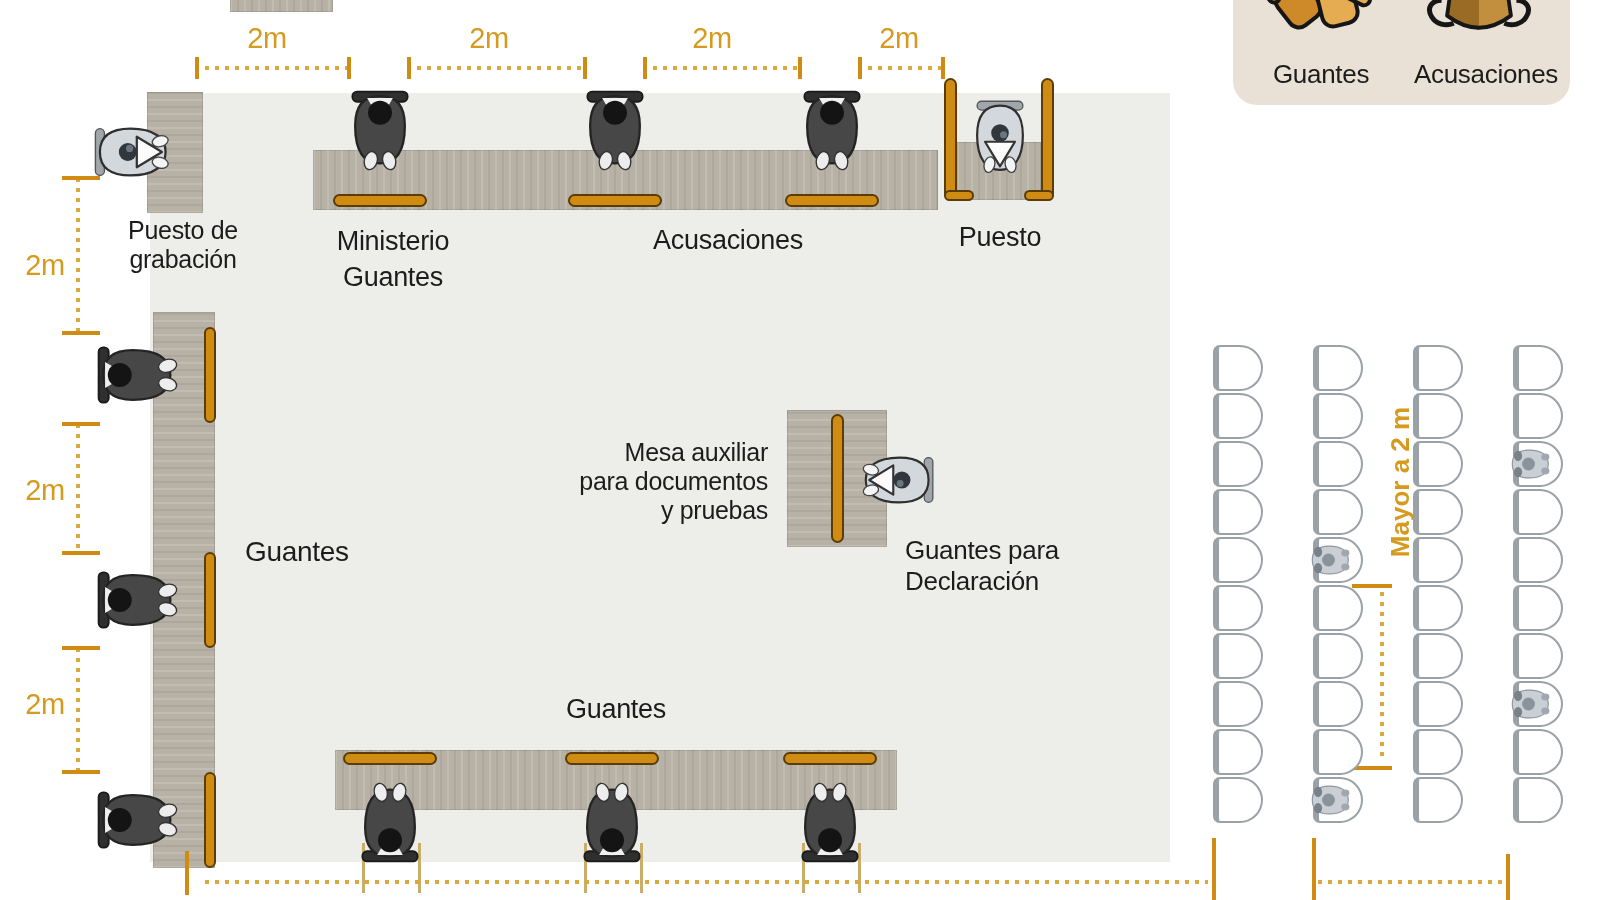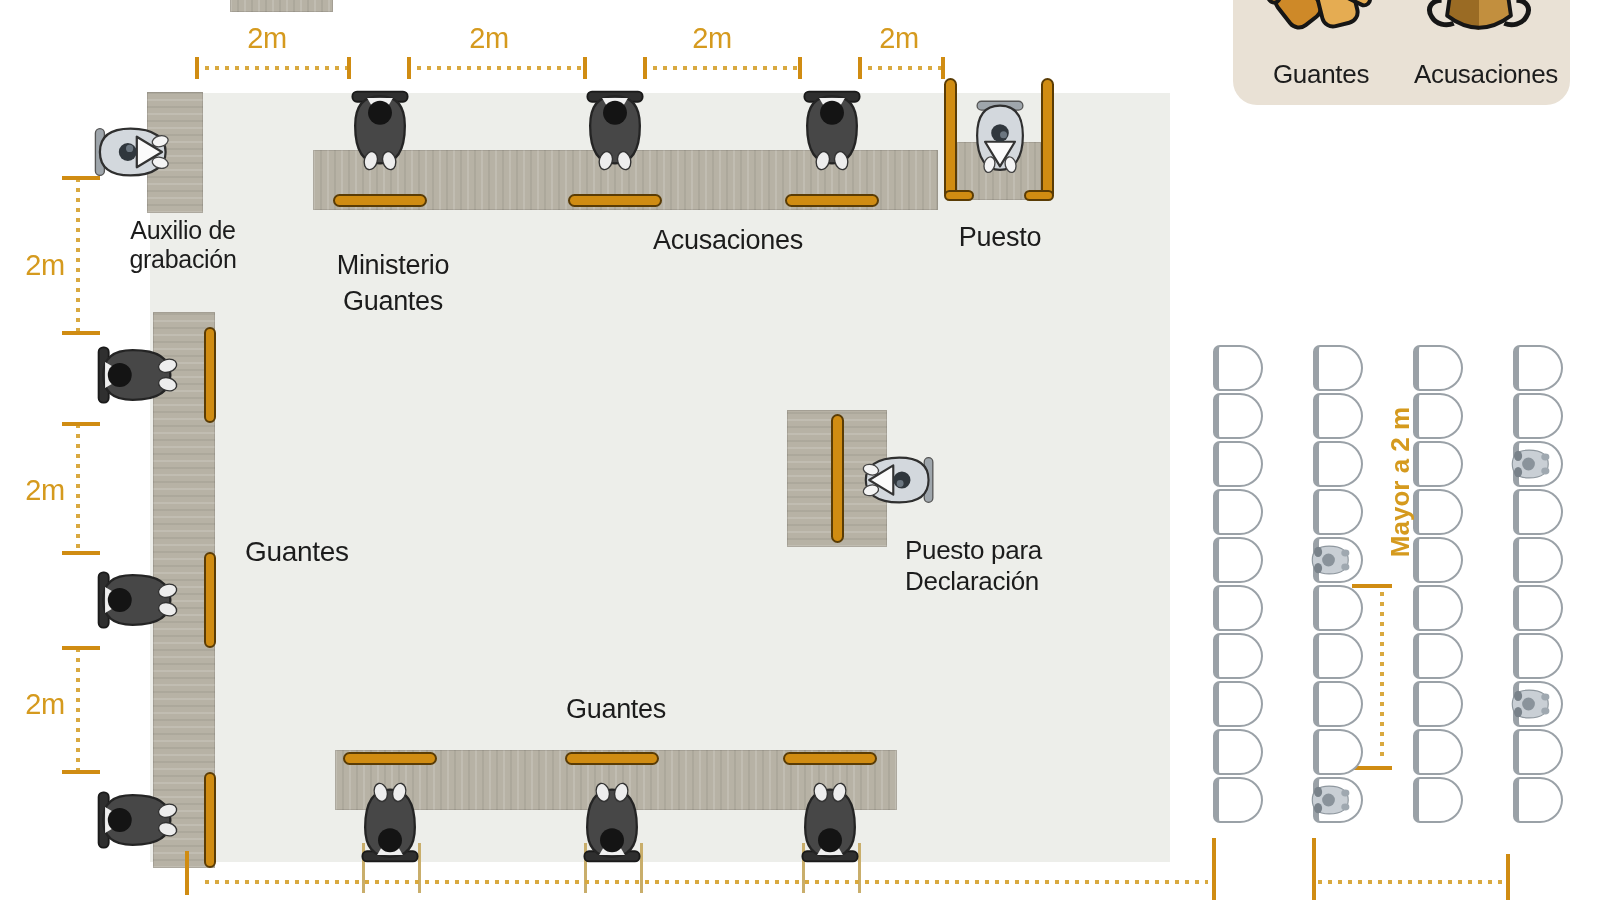--- a/index.html
+++ b/index.html
@@ -46,30 +46,35 @@
   <div class="abs wood" style="left:957px;top:142px;width:84px;height:58px;z-index:2;"></div>
 
   <div class="mic" style="left:944px;top:78px;width:13px;height:122px;"></div>
   <div class="mic" style="left:1041px;top:78px;width:13px;height:122px;"></div>
   <div class="mic" style="left:944px;top:190px;width:30px;height:11px;"></div>
   <div class="mic" style="left:1024px;top:190px;width:30px;height:11px;"></div>
 
   <div class="mic" style="left:831px;top:414px;width:13px;height:129px;"></div>
 
   <div class="lbl reg ctr" style="left:183px;top:216px;font-size:25px;">
-    <span>Auxilio de</span><br><span>grabación</span>
-  </div>
-  <div class="lbl ctr" style="left:393px;top:224px;font-size:27px;line-height:1.32;margin-top:24px;">
+    <span>Puesto de</span><br><span>grabación</span>
+  </div>
+  <div class="lbl ctr" style="left:393px;top:224px;font-size:27px;line-height:1.32;">
     <span>Ministerio</span><br><span>Guantes</span>
   </div>
   <div class="lbl ctr" style="left:728px;top:225px;font-size:27px;">Acusaciones</div>
   <div class="lbl ctr" style="left:1000px;top:222px;font-size:27px;">Puesto</div>
   <div class="lbl" style="left:245px;top:536px;font-size:28px;">Guantes</div>
+  <div class="lbl reg" style="right:832px;top:438px;font-size:25px;text-align:right;line-height:1.16;">
+    <span>Mesa auxiliar</span><br>
+    <span>para documentos</span><br>
+    <span>y pruebas</span>
+  </div>
   <div class="lbl" style="left:905px;top:535px;font-size:26px;line-height:1.18;">
-    <span>Puesto para</span><br><span>Declaración</span>
+    <span>Guantes para</span><br><span>Declaración</span>
   </div>
   <div class="lbl ctr" style="left:616px;top:694px;font-size:27px;">Guantes</div>
   <div class="vlabel" style="left:1400px;top:482px;font-size:26px;">Mayor a 2 m</div>
 
   <div id="ppe-panel" class="abs" style="left:1233px;top:-30px;width:337px;height:135px;">
     <svg class="abs" style="left:15px;top:2px;width:132px;height:72px;" viewBox="0 0 132 72">
       <g fill="#CE8928" stroke="#161616" stroke-width="4" stroke-linejoin="round" transform="rotate(-38 55 40)">
         <rect x="38" y="10" width="36" height="42" rx="11"></rect>
         <rect x="36" y="-24" width="11" height="40" rx="5.5"></rect>
         <rect x="50" y="-28" width="11" height="44" rx="5.5"></rect>

